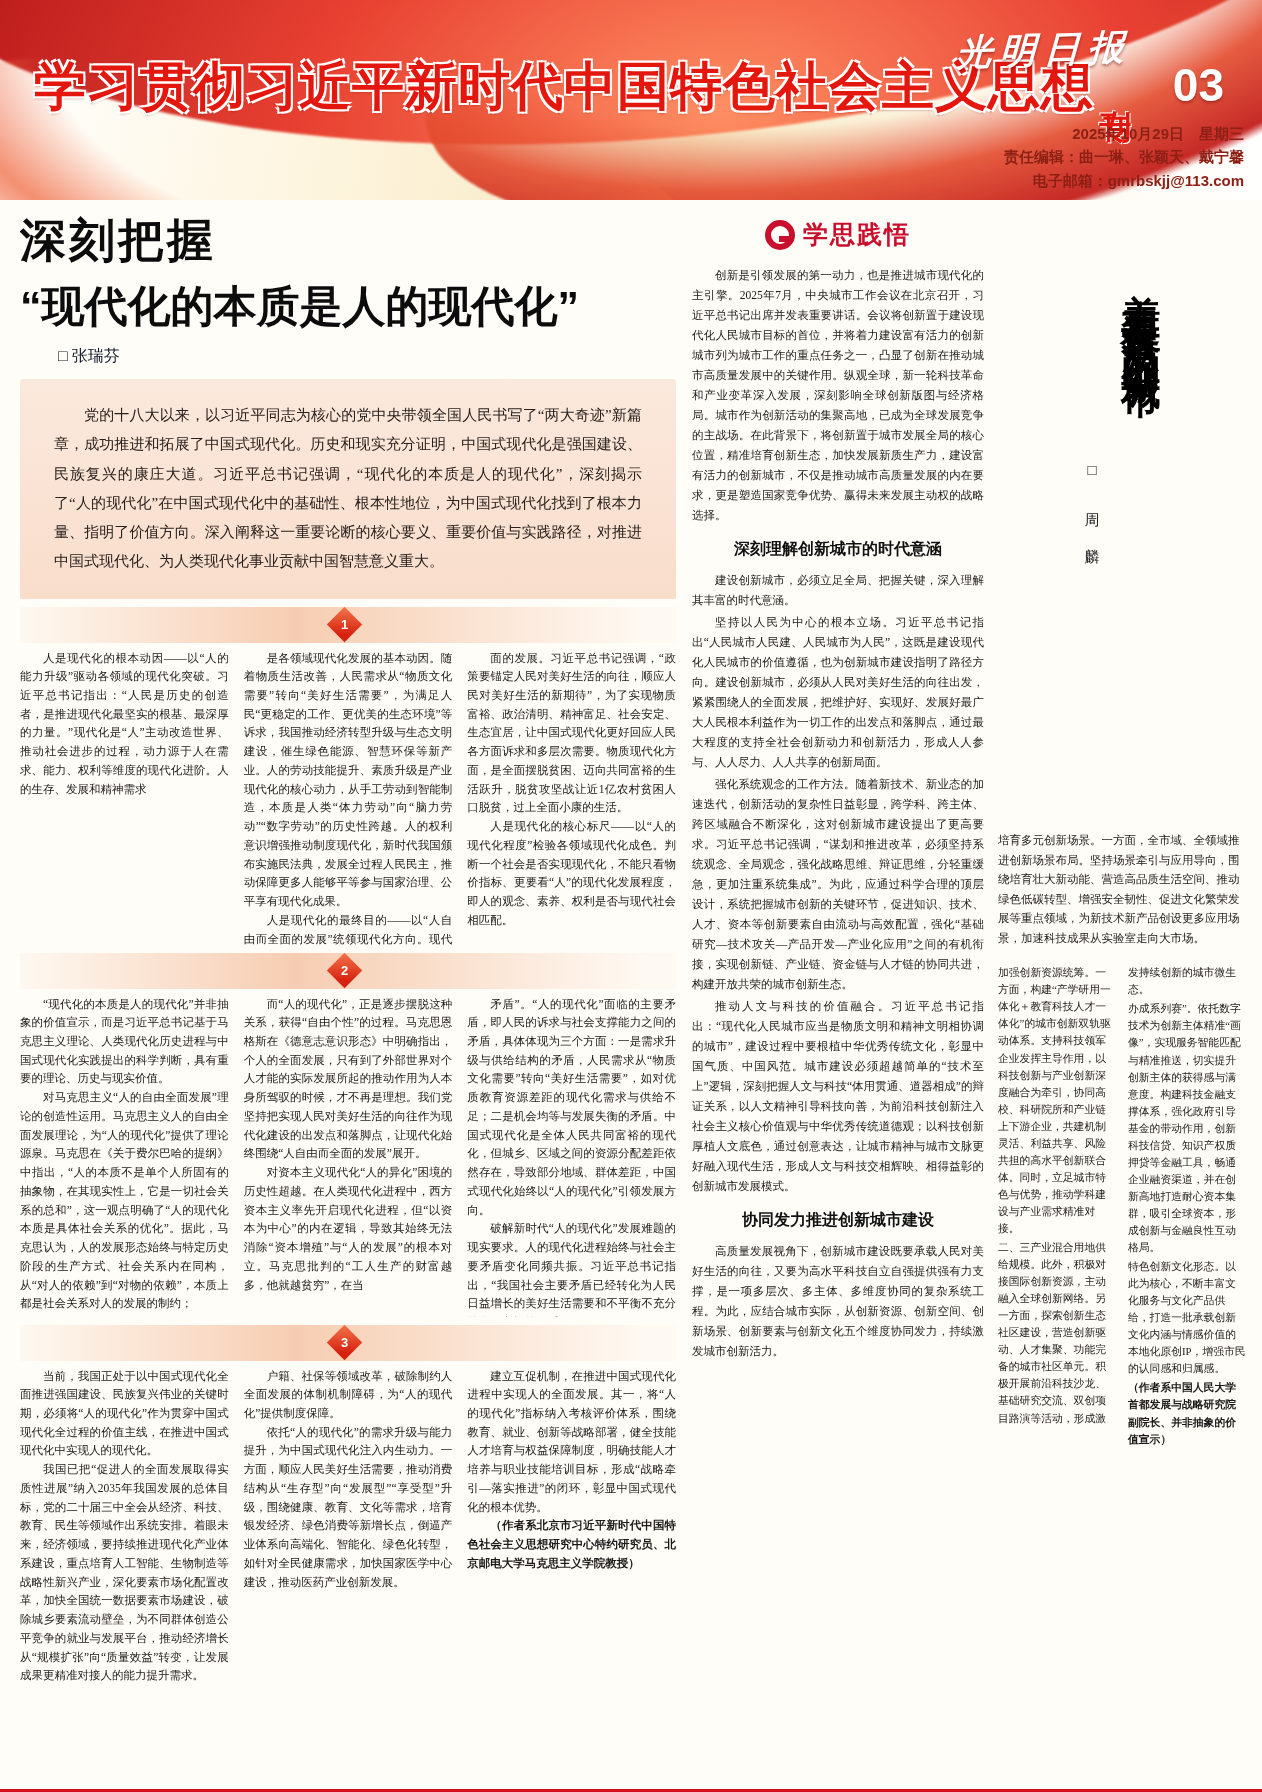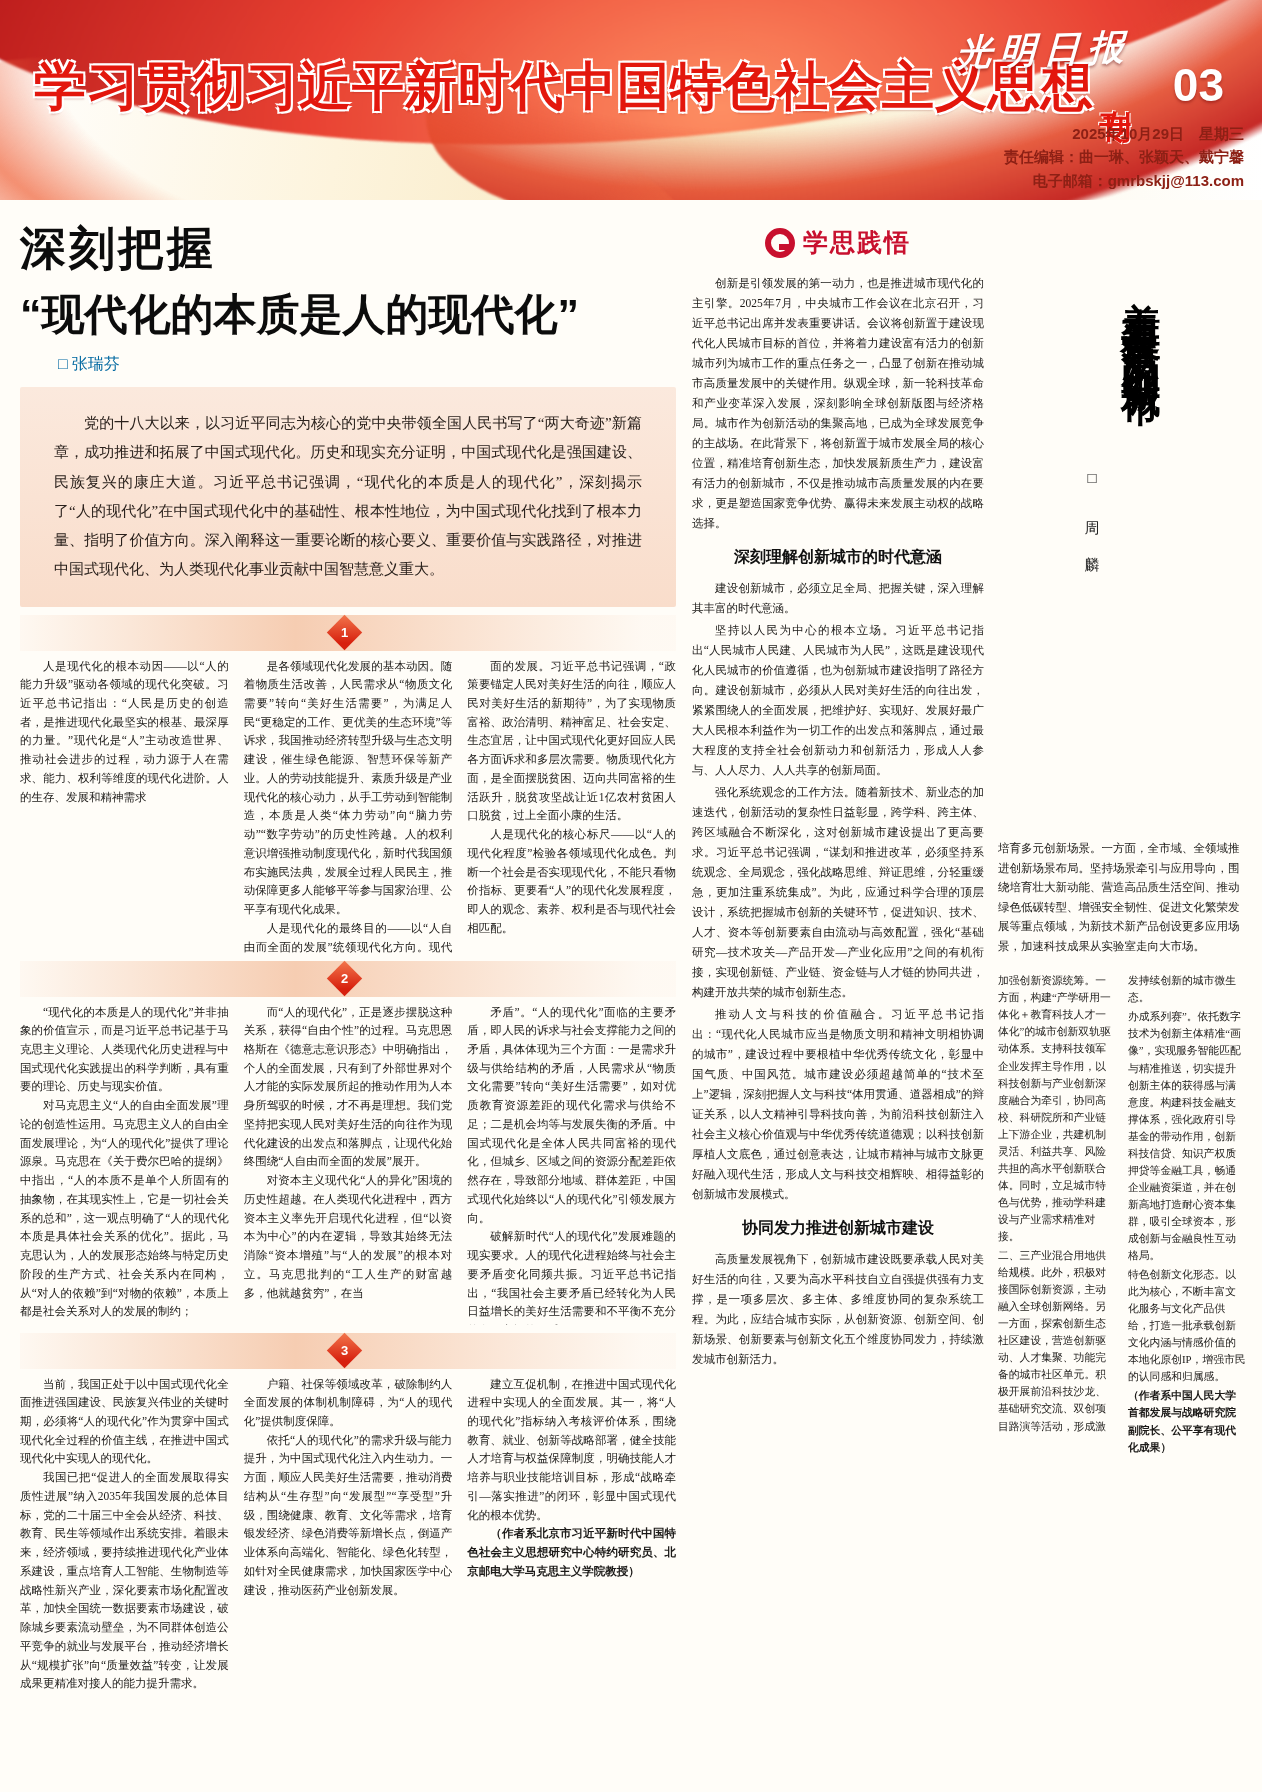--- a/index.html
+++ b/index.html
@@ -35,27 +35,27 @@
     font-family:"DejaVu Serif","Liberation Serif",serif; font-style:italic; font-weight:bold;
     font-size:36px; color:#fff; letter-spacing:8px; transform:rotate(-2deg) skewX(-4deg);
     text-shadow:0 2px 3px rgba(100,0,0,.45);}
   .page-number { position:absolute; right:38px; top:58px; color:#fff;
     font-family:"Liberation Sans","DejaVu Sans",sans-serif; font-size:46px; font-weight:700;
     text-shadow:0 2px 3px rgba(100,0,0,.4);}
   .date-block { position:absolute; right:18px; top:122px; text-align:right;
     font-family:"Liberation Sans","DejaVu Sans",sans-serif;
     font-size:15px; font-weight:700; color:#8d2015; line-height:1.55; }
   
-  .sheet { display:flex; padding:10px 16px 0 20px; gap:16px;margin-top:8px; }
+  .sheet { display:flex; padding:10px 16px 0 20px; gap:16px; }
   .left-zone { width:656px; }
   .right-zone { width:554px; display:flex; gap:14px; height:1553px; }
   
   .hl1 { font-family:"Liberation Sans","DejaVu Sans",sans-serif; font-size:46px; font-weight:900; letter-spacing:3px; color:#0c0c0c; }
   .hl2 { font-family:"Liberation Sans","DejaVu Sans",sans-serif; font-size:43px; font-weight:900; letter-spacing:0; color:#0c0c0c; margin-top:6px; white-space:nowrap; }
-  .byline-l { font-size:16px; margin:10px 0 12px 6px; color:#0369a1;padding-left:32px; }
+  .byline-l { font-size:16px; margin:10px 0 12px 6px; color:#0f172a;padding-left:32px; }
   .intro-box { background:linear-gradient(180deg,#fbe9dd 0%,#f9ddcb 100%);
     border-radius:2px; padding:22px 34px; }
   .intro-box p { font-size:15px; line-height:1.95; text-align:justify; text-indent:2em; color:#2a211c; }
   .marker-band { position:relative; height:36px; margin:8px 0 6px 0;
     background:linear-gradient(90deg,rgba(250,222,204,.15) 0%,#f6cdb2 42%,rgba(250,222,204,.12) 95%); }
   .diamond { position:absolute; left:312px; top:5px; width:25px; height:25px; transform:rotate(45deg);
     background:linear-gradient(135deg,#f2764c 0%,#d7200e 80%); }
   .diamond span { position:absolute; inset:0; transform:rotate(-45deg); display:flex; align-items:center; justify-content:center;
     color:#fff; font-family:"Liberation Sans","DejaVu Sans",sans-serif; font-size:13px; font-weight:700; }
   .band { display:flex; gap:15px; overflow:hidden; }
@@ -196,19 +196,19 @@
         <div class="vtitle">着力建设富有活力的创新城市</div>
       </div>
       <div class="lead-para">
         <p>培育多元创新场景。一方面，全市域、全领域推进创新场景布局。坚持场景牵引与应用导向，围绕培育壮大新动能、营造高品质生活空间、推动绿色低碳转型、增强安全韧性、促进文化繁荣发展等重点领域，为新技术新产品创设更多应用场景，加速科技成果从实验室走向大市场。</p>
       </div>
       <div class="two-cols">
         <p>加强创新资源统筹。一方面，构建“产学研用一体化＋教育科技人才一体化”的城市创新双轨驱动体系。支持科技领军企业发挥主导作用，以科技创新与产业创新深度融合为牵引，协同高校、科研院所和产业链上下游企业，共建机制灵活、利益共享、风险共担的高水平创新联合体。同时，立足城市特色与优势，推动学科建设与产业需求精准对接。</p>
         <p>二、三产业混合用地供给规模。此外，积极对接国际创新资源，主动融入全球创新网络。另一方面，探索创新生态社区建设，营造创新驱动、人才集聚、功能完备的城市社区单元。积极开展前沿科技沙龙、基础研究交流、双创项目路演等活动，形成激发持续创新的城市微生态。</p>
         <p>办成系列赛”。依托数字技术为创新主体精准“画像”，实现服务智能匹配与精准推送，切实提升创新主体的获得感与满意度。构建科技金融支撑体系，强化政府引导基金的带动作用，创新科技信贷、知识产权质押贷等金融工具，畅通企业融资渠道，并在创新高地打造耐心资本集群，吸引全球资本，形成创新与金融良性互动格局。</p>
         <p>特色创新文化形态。以此为核心，不断丰富文化服务与文化产品供给，打造一批承载创新文化内涵与情感价值的本地化原创IP，增强市民的认同感和归属感。</p>
-        <p class="credit">（作者系中国人民大学首都发展与战略研究院副院长、公平享有现代化成果）</p>
+        <p class="credit">（作者系中国人民大学首都发展与战略研究院副院长、并非抽象的价值宣示）</p>
       </div>
     </div>
   </div>
 </div>
 
 <div class="bottom-rule"></div>
 
 </body></html>

